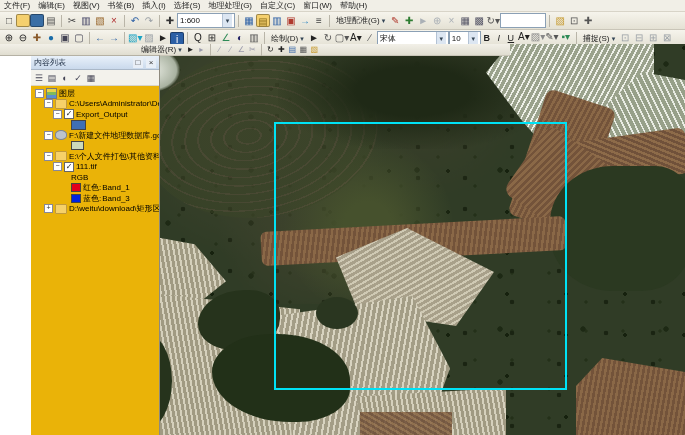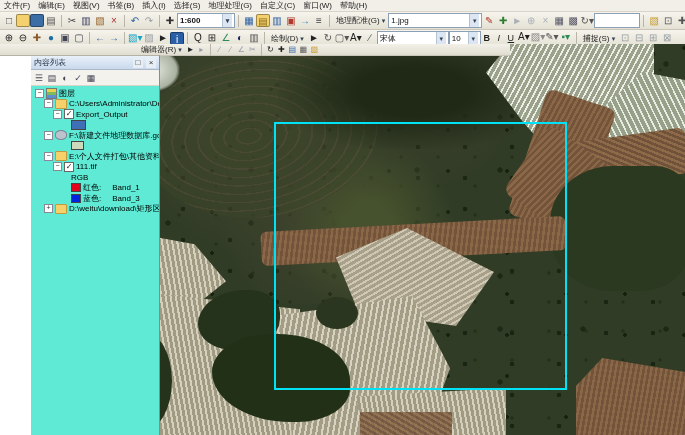--- a/index.html
+++ b/index.html
@@ -32,24 +32,24 @@
     border-right:1px solid #8e8a7e;border-top:1px solid #b5b1a4;z-index:40;
     display:flex;flex-direction:column;padding-left:31px;}
   .toc-title{height:13px;background:linear-gradient(#e9f1fa,#c9d9ec);display:flex;
     align-items:center;font-size:8px;color:#1c2c42;padding:0 3px;border-bottom:1px solid #aab8c8;}
   .toc-title .btn{margin-left:3px;width:10px;height:10px;line-height:9px;text-align:center;
     font-size:8px;color:#333;border:1px solid #9cab bd;background:#e8eef6;}
   .toc-title .spacer{flex:1;}
   .toc-tools{height:15px;display:flex;align-items:center;background:#f3f2ec;
     border-bottom:1px solid #d8d4c8;padding:0 2px;gap:1px;}
   .toc-tools .tbi{width:12px;height:12px;line-height:12px;font-size:9px;}
-  .toc-tree{flex:1;overflow:hidden;background:#5eead4;padding-top:2px;}
+  .toc-tree{flex:1;overflow:hidden;background:#eab308;padding-top:2px;}
   .trow{display:flex;align-items:center;height:10.5px;white-space:nowrap;overflow:hidden;}
   .trow .lbl{font-size:8px;color:#000;}
-  .trow .lbl2{font-size:8px;color:#000;margin-left:11px;}
+  .trow .lbl2{font-size:8px;color:#000;margin-left:1px;}
   .exp{width:7px;height:7px;border:1px solid #889;background:#fff;color:#333;font-size:7px;
     line-height:6px;text-align:center;margin-right:2px;flex:0 0 auto;}
   .ic{flex:0 0 auto;margin-right:2px;}
   .ic-layers{width:9px;height:9px;background:linear-gradient(180deg,#e8d44c 33%,#7fba5a 33% 66%,#5a8fd0 66%);border:1px solid #777;}
   .ic-folder{width:10px;height:8px;background:#f6d169;border:1px solid #c09a3c;border-radius:1px;}
   .ic-gdb{width:10px;height:8px;background:#bcc3cd;border:1px solid #7d8591;border-radius:50%/40%;}
   .cb{width:8px;height:8px;border:1px solid #666;background:#fff;font-size:8px;
     line-height:8px;text-align:center;color:#222;}
   .sw{border:1px solid #444;}
   
@@ -139,40 +139,36 @@
       <span class="tbi" style="color: rgb(68, 68, 68);">✂</span>
       <span class="tbi" style="color: rgb(68, 68, 102);">▥</span>
       <span class="tbi" style="color: rgb(151, 101, 42);">▧</span>
       <span class="tbi" style="color: rgb(176, 48, 48);">×</span>
       <span class="sep"></span>
       <span class="tbi" style="color: rgb(43, 95, 165);">↶</span>
       <span class="tbi" style="color: rgb(154, 160, 166);">↷</span>
       <span class="sep"></span>
       <span class="tbi" style="color: rgb(51, 51, 51);">✚</span>
     </span>
-  <span class="combo" style="width:52px;font-weight:bold;">
+  <span class="combo" style="width:52px;">
     <span>1:600</span>
     <span class="ca">▾</span>
   </span>
   <span style="display:flex;align-items:center;">
       <span class="sep"></span>
       <span class="tbi" style="color: rgb(43, 95, 165);">▦</span>
       <span class="tbi chip" style="color: rgb(138, 109, 26); background: rgb(245, 208, 110);">▤</span>
       <span class="tbi" style="color: rgb(43, 95, 165);">▥</span>
       <span class="tbi" style="color: rgb(176, 58, 46);">▣</span>
       <span class="tbi" style="color: rgb(46, 134, 193);">→</span>
       <span class="tbi" style="color: rgb(68, 68, 68);">≡</span>
       <span class="sep"></span>
     </span>
   <span class="tlabel">
     <span>地理配准(G)</span> <span class="da">▾</span>
-  </span>
-  <span class="combo" style="width:88px;">
-    <span>1.jpg</span>
-    <span class="ca">▾</span>
   </span>
   <span style="display:flex;align-items:center;">
       <span class="tbi" style="color: rgb(176, 58, 46);">✎</span>
       <span class="tbi" style="color: rgb(46, 125, 50);">✚</span>
       <span class="tbi" style="color: rgb(170, 176, 182);">►</span>
       <span class="tbi" style="color: rgb(170, 176, 182);">⊕</span>
       <span class="tbi" style="color: rgb(170, 176, 182);">×</span>
       <span class="tbi" style="color: rgb(85, 85, 102);">▦</span>
       <span class="tbi" style="color: rgb(85, 85, 102);">▩</span>
       <span class="tbi" style="color: rgb(85, 85, 85);">↻▾</span>

